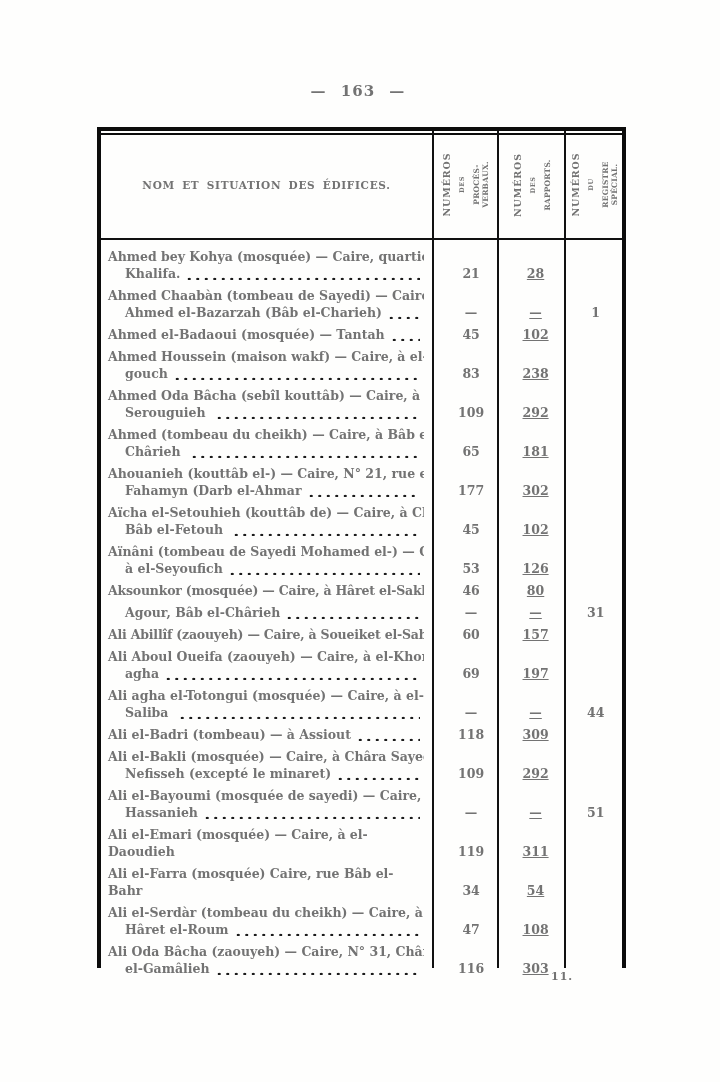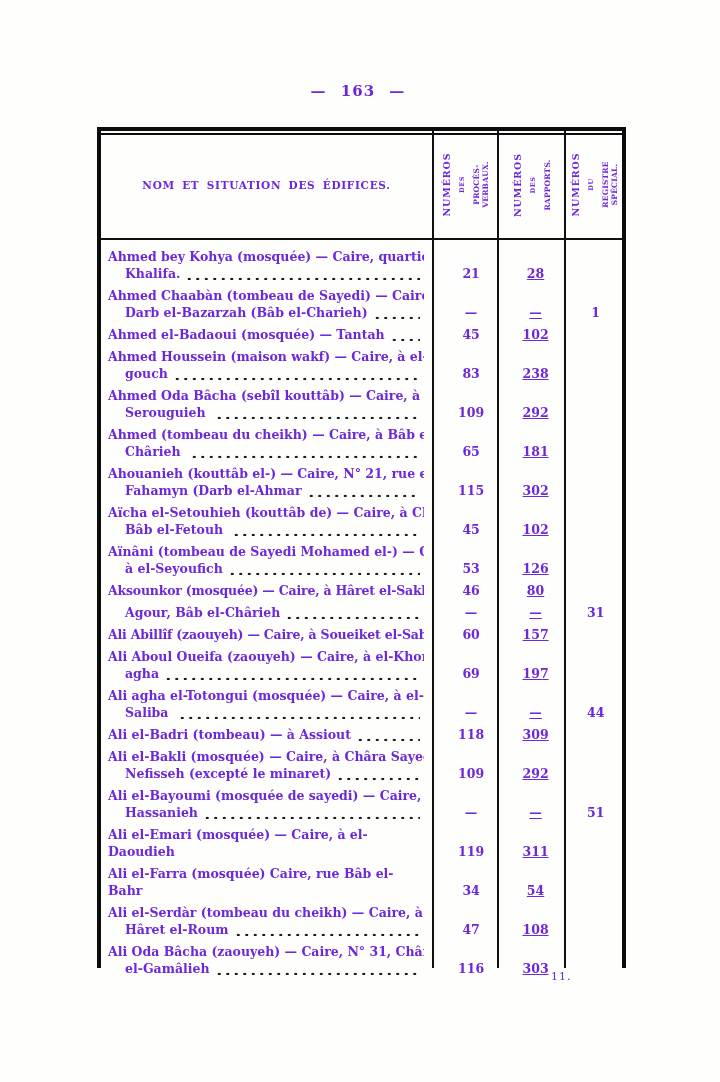--- a/index.html
+++ b/index.html
@@ -1,18 +1,18 @@
 <!DOCTYPE html>
 <html><head>
 <meta charset="utf-8">
 <style>
   html,body{margin:0;padding:0;background:#ffffff;}
   .page{
     position:relative;width:720px;height:1082px;overflow:hidden;
-    background:#fefefd;color:#6d28d9;
+    background:#fefefd;color:#737373;
     font-family:"DejaVu Serif","Liberation Serif",serif;
   }
   .page-number{
     position:absolute;top:82px;left:0;width:716px;text-align:center;
     font-size:15px;font-weight:bold;letter-spacing:1px;word-spacing:8px;
   }
   
   .tbl{
     position:absolute;left:97px;top:127px;width:529px;height:841px;
     border:4px solid #0c0c0c;border-bottom:none;box-sizing:border-box;
@@ -50,21 +50,21 @@
   .l2 .t{padding-left:17px;white-space:pre;}
   .leader{
     flex:1;align-self:flex-end;height:4px;margin:0 1px 2px 5px;
     background-image:radial-gradient(circle,#1c1c1c 1.25px,rgba(0,0,0,0) 1.55px);
     background-size:8.5px 4px;background-repeat:repeat-x;background-position:0 1px;
   }
   .num{text-align:center;line-height:17px;font-size:12.5px;font-weight:bold;}
   .num.pv{width:63px;margin-left:16px;}
   .num.rap{width:65px;margin-left:2px;text-decoration:underline;}
   .num.reg{width:54px;margin-left:2px;}
-  .signature{position:absolute;left:551px;top:970px;font-size:11px;font-weight:normal;letter-spacing:1px;}
+  .signature{position:absolute;left:551px;top:970px;font-size:11px;font-weight:bold;letter-spacing:1px;}
 </style>
 </head>
 <body>
 
 <div class="page">
 
   <div class="page-number">— 163 —</div>
 
   <div class="tbl">
     <div class="toprule"></div>
@@ -111,21 +111,21 @@
     </div>
     <div class="num pv">21</div>
     <div class="num rap">28</div>
     <div class="num reg"></div>
   </div>
 
   <div class="entry">
     <div class="name-cell">
       <div class="line l1 just"><span class="t">Ahmed Chaabàn (tombeau de Sayedi) — Caire, à</span></div>
       <div class="line l2">
-                <span class="t">Darb el-Bazarzah (Bâb el-Charieh)</span>
+                <span class="t">Ahmed el-Bazarzah (Bâb el-Charieh)</span>
                 <span class="leader"></span>
               </div>
     </div>
     <div class="num pv">—</div>
     <div class="num rap">—</div>
     <div class="num reg">1</div>
   </div>
 
   <div class="entry">
     <div class="name-cell">
@@ -180,21 +180,21 @@
   </div>
 
   <div class="entry">
     <div class="name-cell">
       <div class="line l1 just"><span class="t">Ahouanieh (kouttâb el-) — Caire, N° 21, rue el-</span></div>
       <div class="line l2">
                 <span class="t">Fahamyn (Darb el-Ahmar</span>
                 <span class="leader"></span>
               </div>
     </div>
-    <div class="num pv">115</div>
+    <div class="num pv">177</div>
     <div class="num rap">302</div>
     <div class="num reg"></div>
   </div>
 
   <div class="entry">
     <div class="name-cell">
       <div class="line l1 just"><span class="t">Aïcha el-Setouhieh (kouttâb de) — Caire, à Châra</span></div>
       <div class="line l2">
                 <span class="t">Bâb el-Fetouh </span>
                 <span class="leader"></span>

